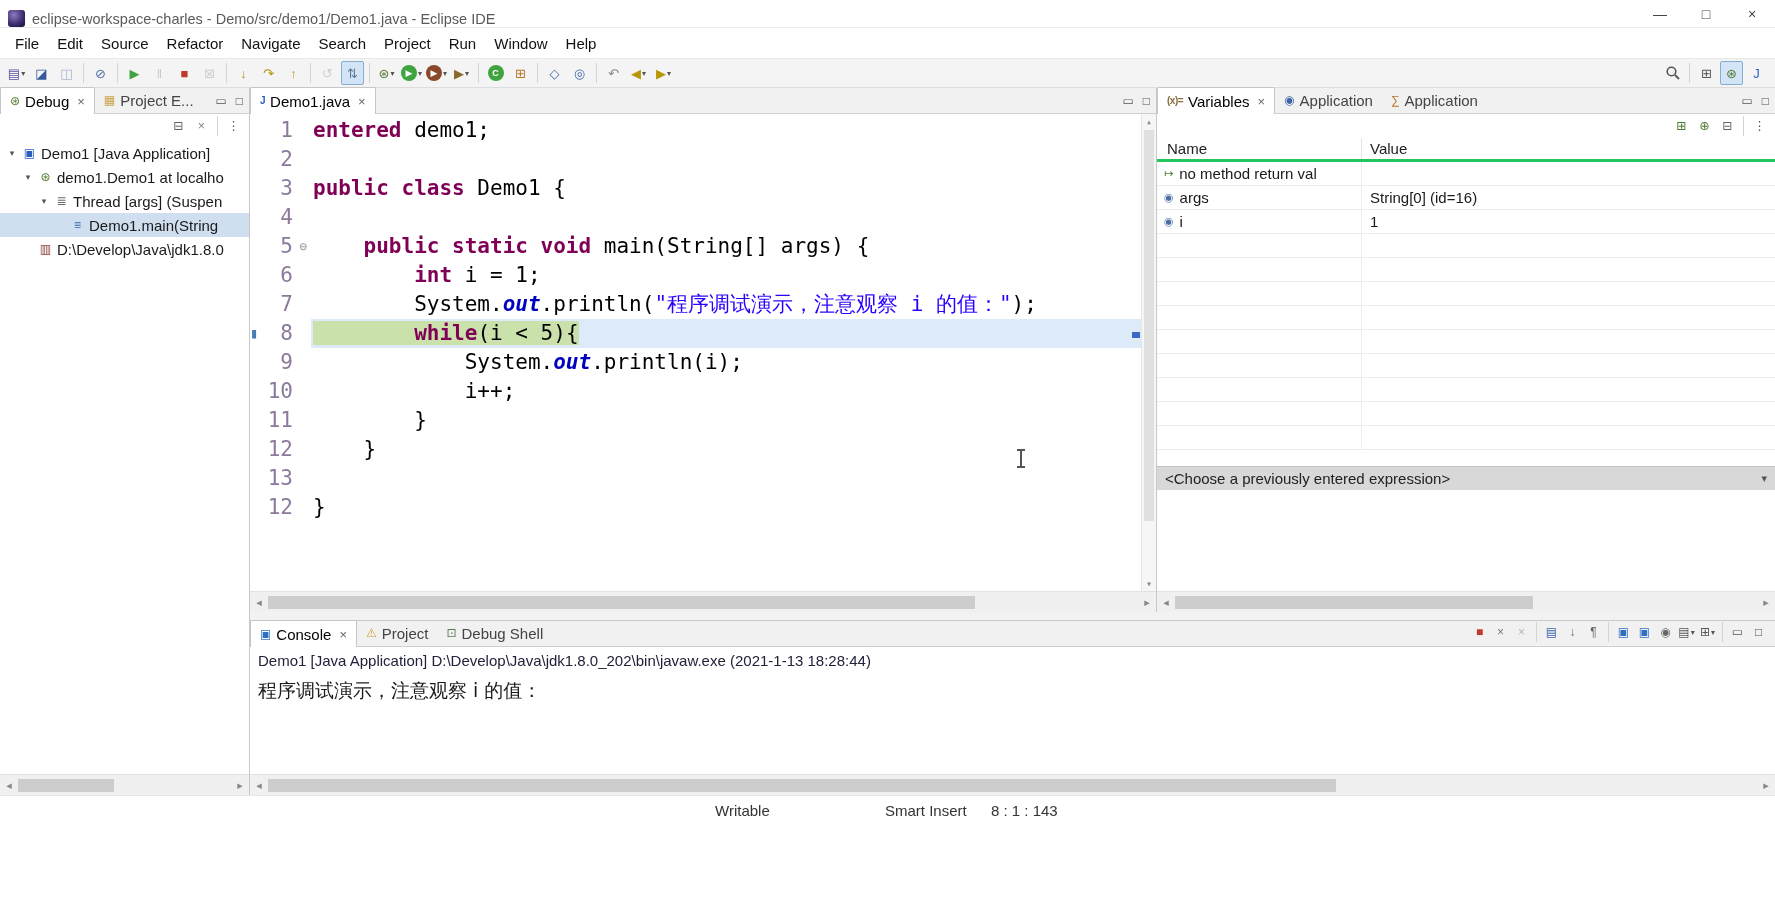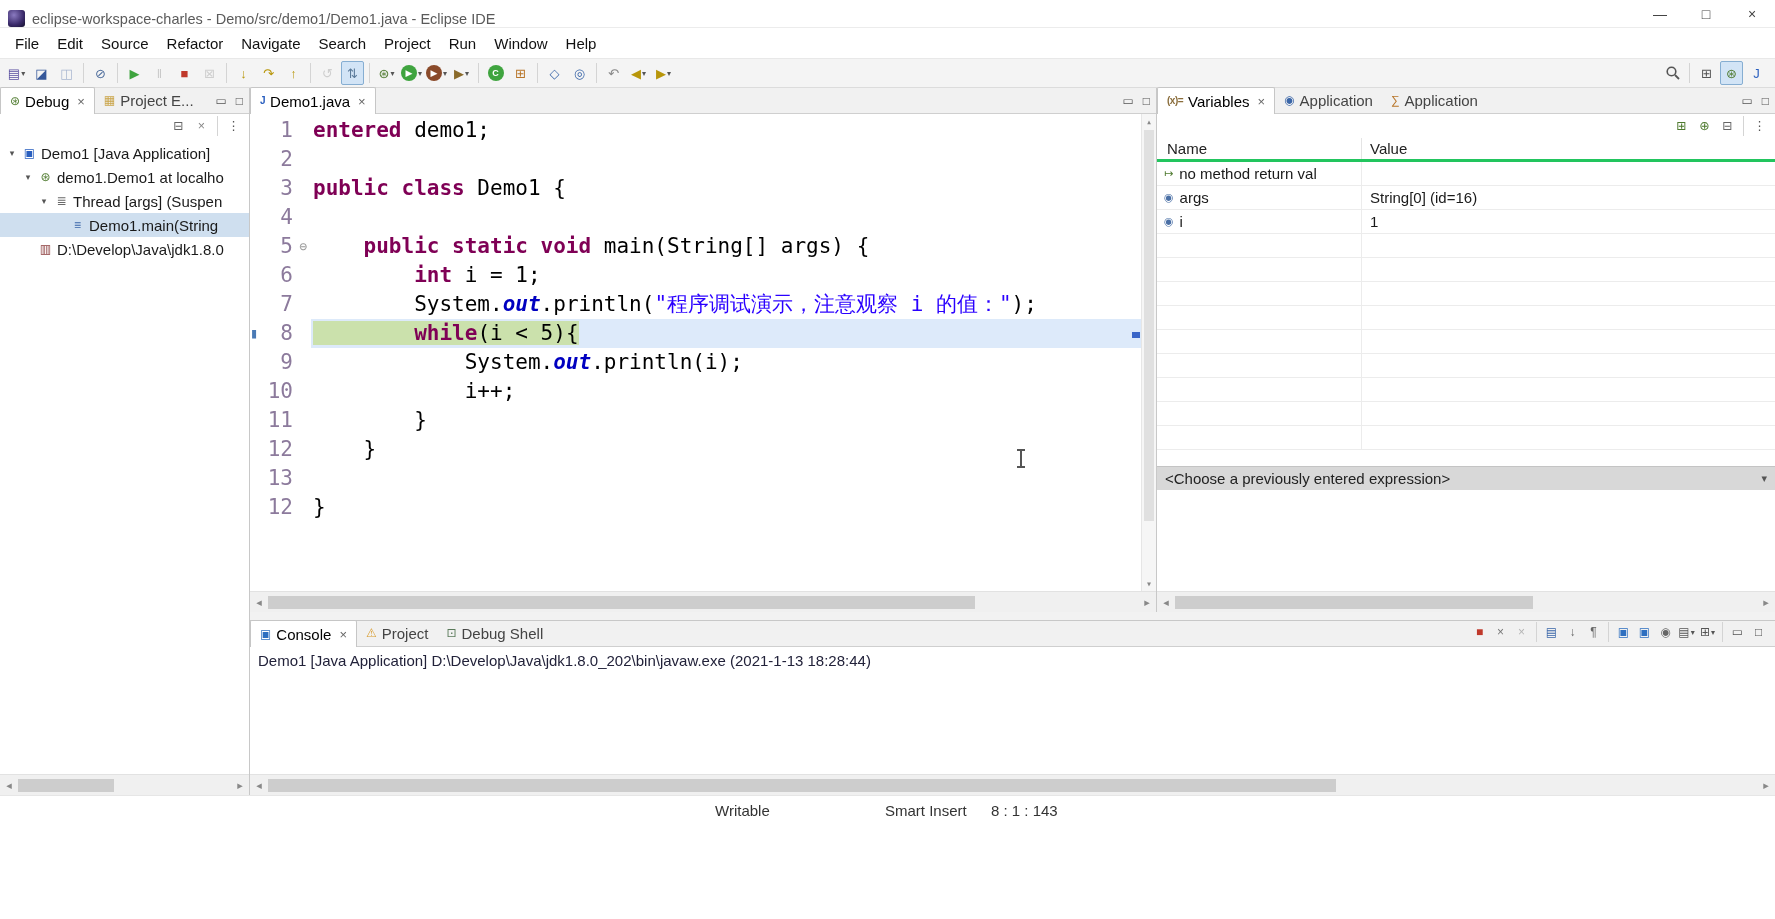--- a/index.html
+++ b/index.html
@@ -531,20 +531,21 @@
           <span class="ct-icon">
             <span class="tb-glyph" style="color: rgb(85, 85, 85);">▭</span>
           </span>
           <span class="ct-icon">
             <span class="tb-glyph" style="color: rgb(85, 85, 85);">□</span>
           </span>
         </span>
     </div>
     <div class="console-body">
       <div class="console-header">Demo1 [Java Application] D:\Develop\Java\jdk1.8.0_202\bin\javaw.exe  (2021-1-13 18:28:44)</div>
+      <div class="console-output">程序调试演示，注意观察 i 的值：</div>
     </div>
     <div class="hscroll">
       <span class="hs-arrow">◂</span>
       <span class="hs-thumb" style="width:70%"></span>
       <span class="hs-arrow right">▸</span>
     </div>
   </div>
 
   <div class="statusbar">
     <span class="sb-item sb-writable">Writable</span>

